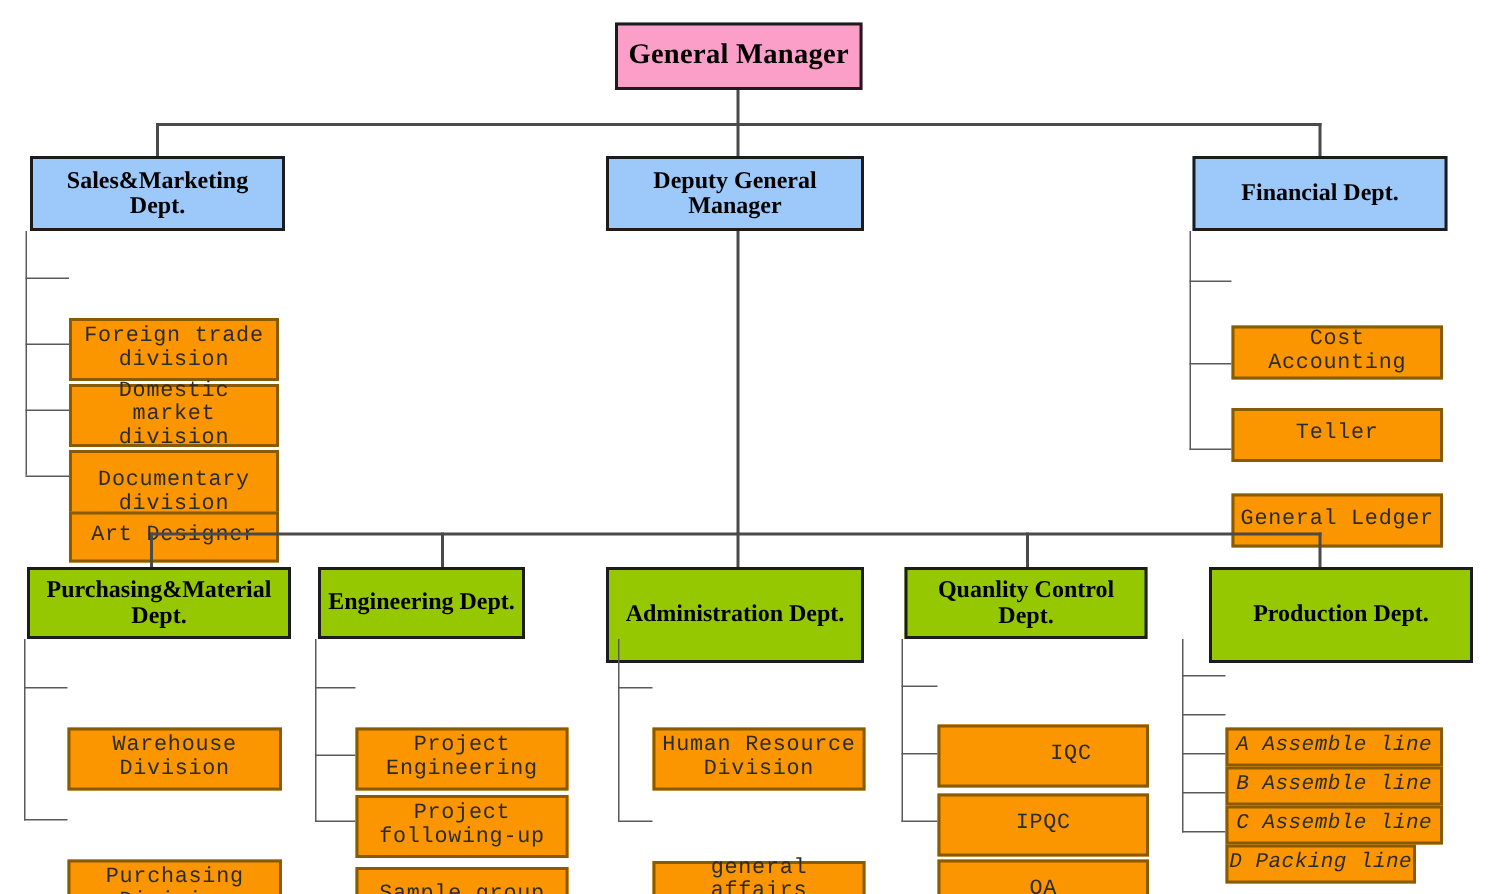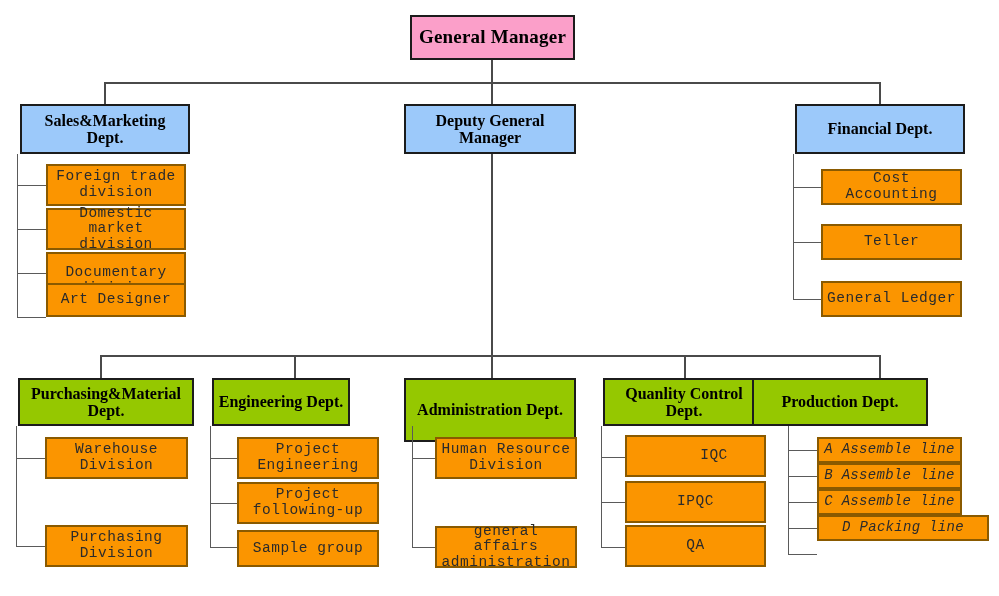--- a/index.html
+++ b/index.html
@@ -66,20 +66,21 @@
   }
 
   .node.unit {
     background: #fb9500;
     border: 2px solid #8a5a00;
     font-family: "Liberation Mono", "DejaVu Sans Mono", monospace;
     font-weight: normal;
     font-size: 14.5px;
     color: #2b2b2b;
     letter-spacing: .5px;
+    margin-top: 48px;
   }
 
   .node.unit.compact {
     font-size: 14px;
     letter-spacing: .3px;
     font-style: italic;
   }
 </style>
 </head>
 <body>
@@ -104,21 +105,21 @@
   <div class="conn-thin-h conn" style="left:17px; top:229px; width:29px;"></div>
   <div class="conn-thin-h conn" style="left:17px; top:273px; width:29px;"></div>
   <div class="conn-thin-h conn" style="left:17px; top:317px; width:29px;"></div>
 
   <div class="node unit" style="left:46px; top:164px; width:140px; height:42px;">Foreign trade
 division</div>
   <div class="node unit" style="left:46px; top:208px; width:140px; height:42px;">Domestic market
 division</div>
   <div class="node unit" style="left:46px; top:252px; width:140px; height:58px;">Documentary
 division</div>
-  <div class="node unit" style="left:46px; top:283px; width:140px; height:34px;">Art Designer</div>
+  <div class="node unit" style="left:46px; top:293px; width:140px; height:34px;">Art Designer</div>
 
   <div class="node dept-blue" style="left:404px; top:104px; width:172px; height:50px;">Deputy General
 Manager</div>
 
   <div class="conn conn-v" style="left:491px; top:154px; height:202px;"></div>
 
   <div class="node dept-blue" style="left:795px; top:104px; width:170px; height:50px;">Financial Dept.</div>
 
   <div class="conn-thin-v conn" style="left:793px; top:154px; height:146px;"></div>
   <div class="conn-thin-h conn" style="left:793px; top:187px; width:28px;"></div>
@@ -177,27 +178,27 @@
 
   <div class="conn-thin-v conn" style="left:601px; top:426px; height:122px;"></div>
   <div class="conn-thin-h conn" style="left:601px; top:457px; width:24px;"></div>
   <div class="conn-thin-h conn" style="left:601px; top:502px; width:24px;"></div>
   <div class="conn-thin-h conn" style="left:601px; top:547px; width:24px;"></div>
 
   <div class="node unit" style="left:625px; top:435px; width:141px; height:42px;padding-left:37px;">IQC</div>
   <div class="node unit" style="left:625px; top:481px; width:141px; height:42px;">IPQC</div>
   <div class="node unit" style="left:625px; top:525px; width:141px; height:42px;">QA</div>
 
-  <div class="node dept-green" style="left:752px; top:378px; width:176px; height:48px;">Production  Dept.</div>
+  <div class="node dept-green" style="left:806px; top:378px; width:176px; height:64px;">Production  Dept.</div>
 
   <div class="conn-thin-v conn" style="left:788px; top:426px; height:129px;"></div>
   <div class="conn-thin-h conn" style="left:788px; top:450px; width:29px;"></div>
   <div class="conn-thin-h conn" style="left:788px; top:476px; width:29px;"></div>
   <div class="conn-thin-h conn" style="left:788px; top:502px; width:29px;"></div>
   <div class="conn-thin-h conn" style="left:788px; top:528px; width:29px;"></div>
   <div class="conn-thin-h conn" style="left:788px; top:554px; width:29px;"></div>
 
   <div class="node unit compact" style="left:817px; top:437px; width:145px; height:26px;">A Assemble line</div>
   <div class="node unit compact" style="left:817px; top:463px; width:145px; height:26px;">B Assemble line</div>
   <div class="node unit compact" style="left:817px; top:489px; width:145px; height:26px;">C Assemble line</div>
-  <div class="node unit compact" style="left:817px; top:515px; width:172px; height:26px;text-align:right;">D Packing line</div>
+  <div class="node unit compact" style="left:817px; top:515px; width:127px; height:26px;text-align:right;">D Packing line</div>
 
 </div>
 
 </body></html>

